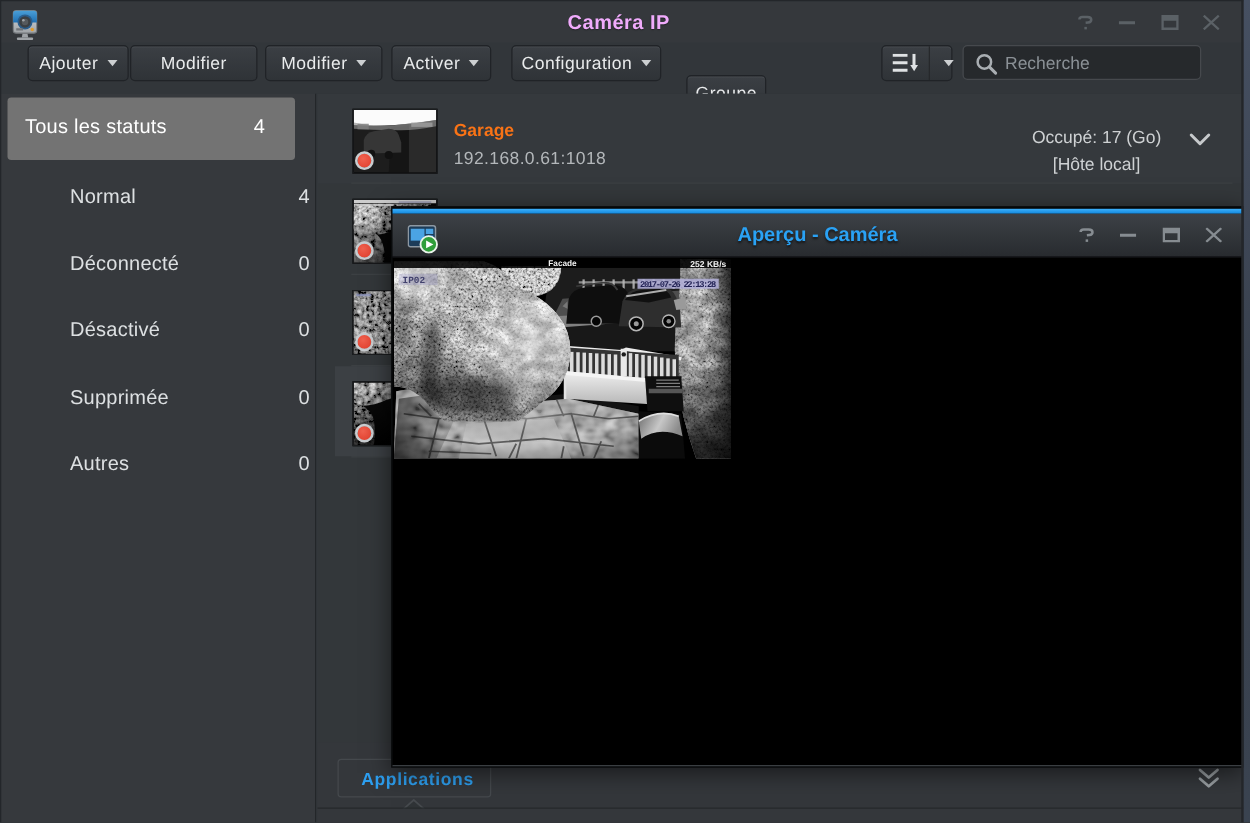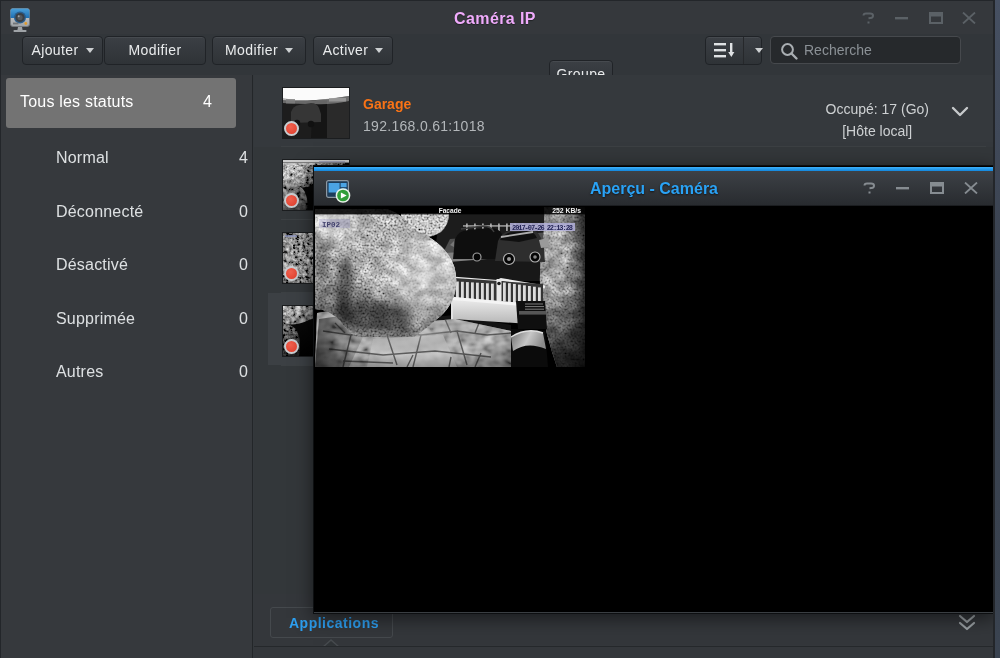--- a/index.html
+++ b/index.html
@@ -133,20 +133,21 @@
   <svg class="wctl" style="left:962px;" width="14" height="12" viewBox="0 0 14 12">
     <path d="M1 0.5 L13 11.5 M13 0.5 L1 11.5" stroke="#5b6166" stroke-width="1.8"></path>
   </svg>
 </div>
 
 <div id="toolbar">
   <div class="tbtn" style="left:22px;  width:81px;">Ajouter<span class="caret"></span></div>
   <div class="tbtn" style="left:104px;width:102px;">Modifier</div>
   <div class="tbtn" style="left:212px;width:94px;">Modifier<span class="caret"></span></div>
   <div class="tbtn" style="left:313px;width:80px;">Activer<span class="caret"></span></div>
+  <div class="tbtn" style="left:409px;width:120px;">Configuration<span class="caret"></span></div>
   <div class="tbtn" style="left:549px;width:64px;margin-top:24px;">Groupe</div>
   <div class="tbtn" style="left:705px;width:57px;"></div>
   <div style="position:absolute;left:743px;top:3px;width:1px;height:27px;background:#26282b;"></div>
   <svg class="abs" style="left:714px;top:9px;" width="22" height="15" viewBox="0 0 22 15">
     <rect x="0" y="0" width="12" height="2.4" fill="#dfe2e4"></rect>
     <rect x="0" y="6" width="12" height="2.4" fill="#dfe2e4"></rect>
     <rect x="0" y="12" width="12" height="2.4" fill="#dfe2e4"></rect>
     <rect x="16" y="0" width="2.4" height="10" fill="#dfe2e4"></rect>
     <path d="M14.2 9 h6.2 l-3.1 5 z" fill="#dfe2e4"></path>
   </svg>

